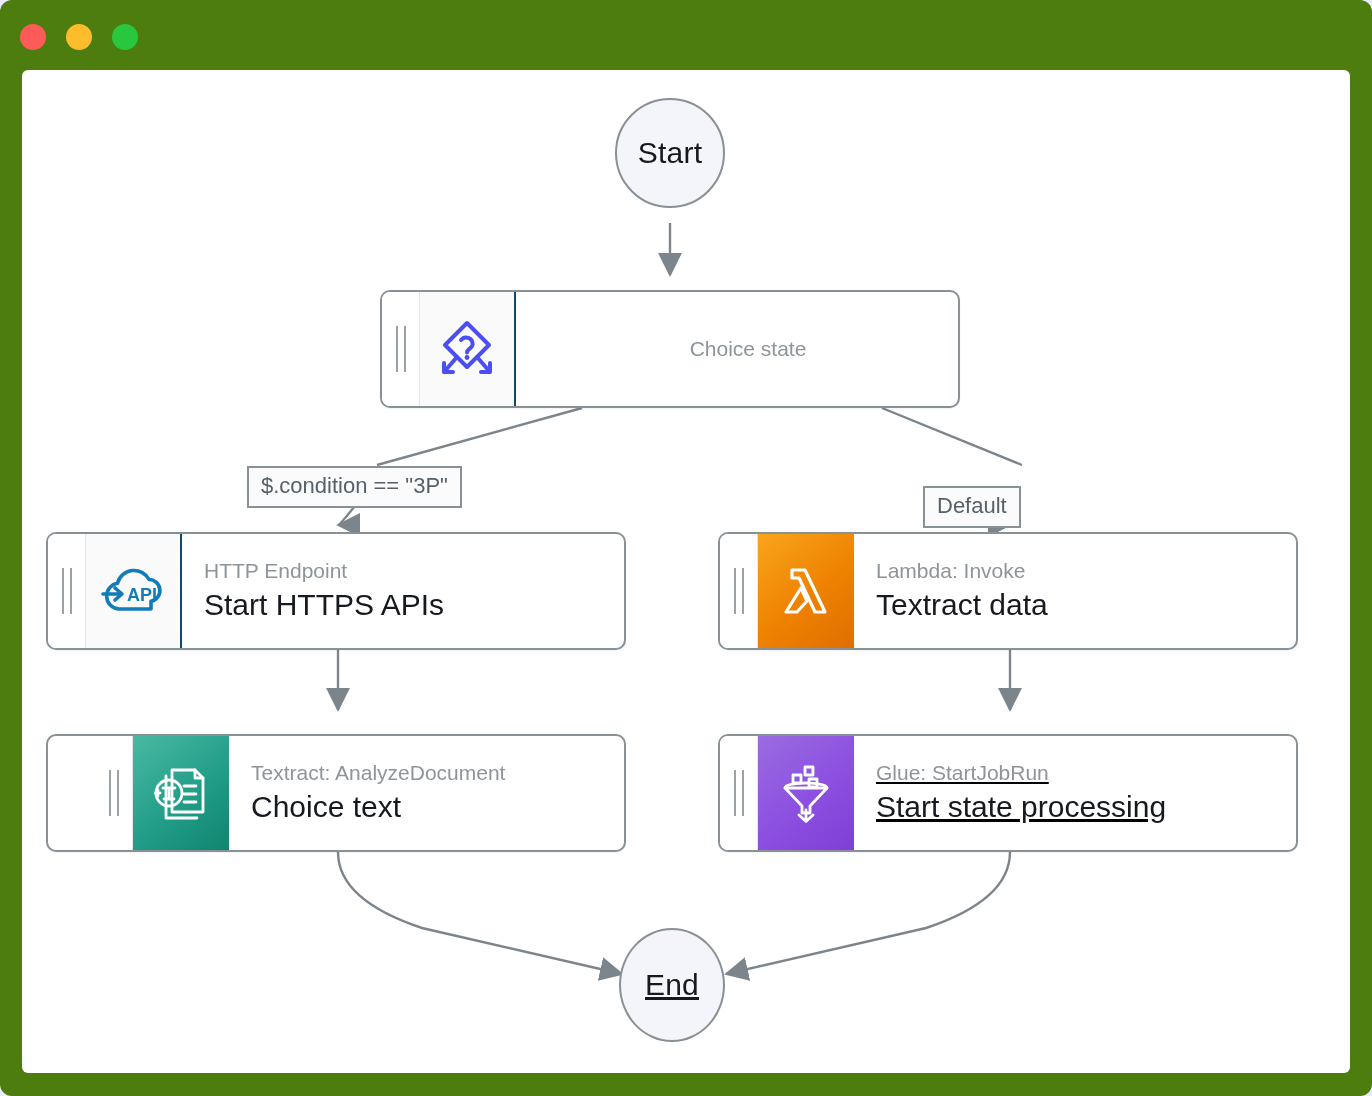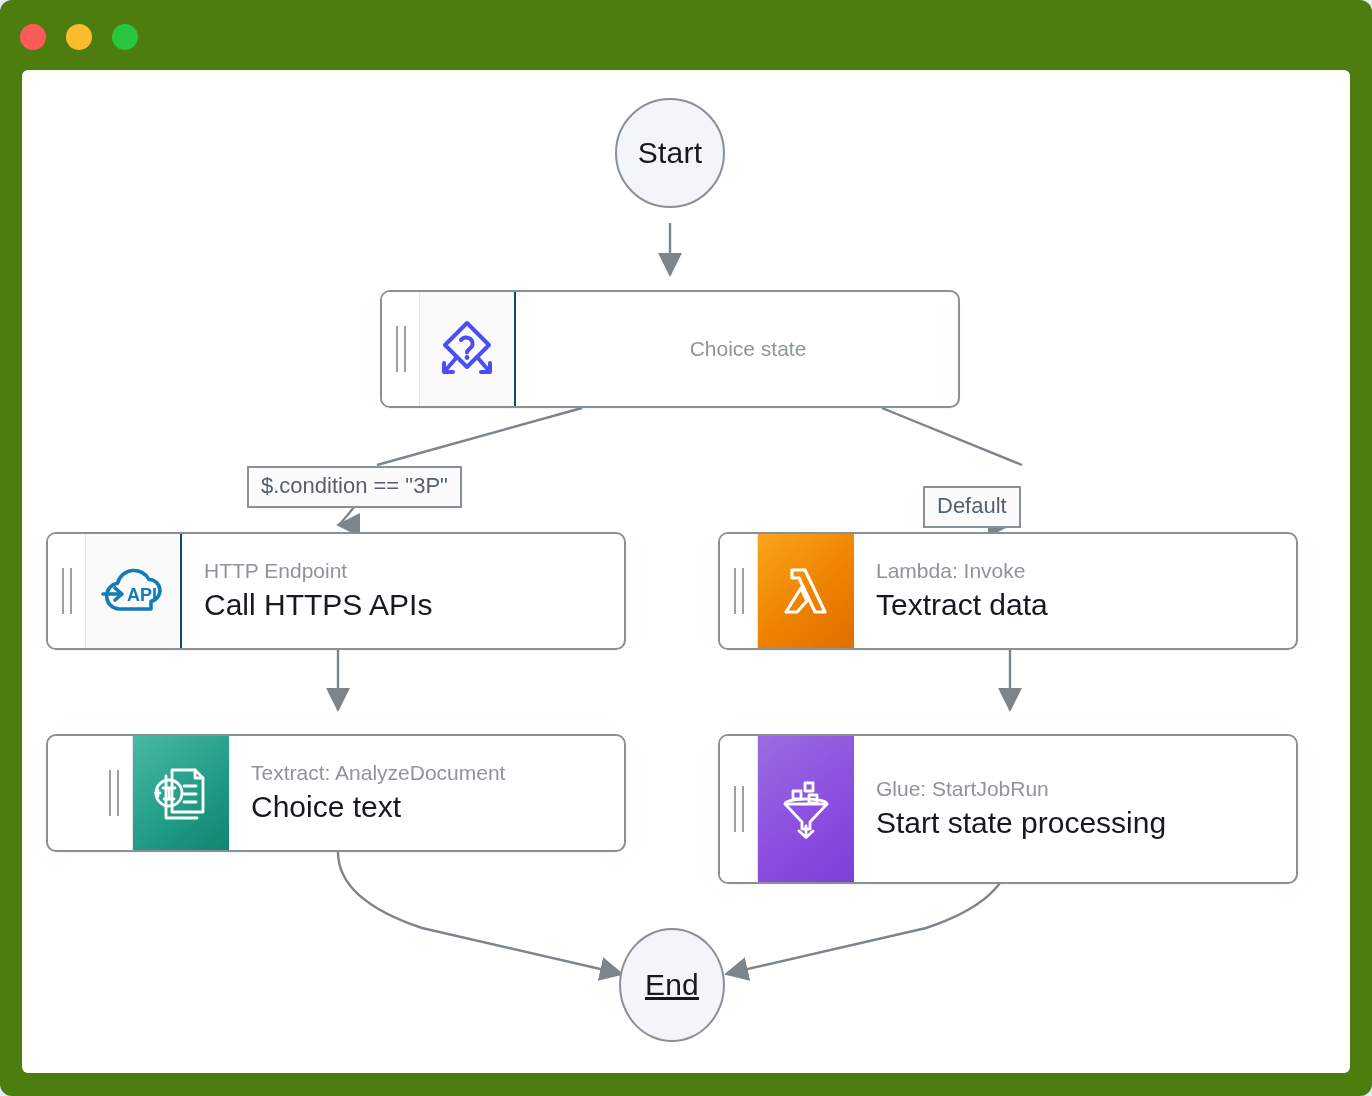--- a/index.html
+++ b/index.html
@@ -167,21 +167,21 @@
           </div>
         <div class="iconbox plain">
           <svg width="68" height="60" viewBox="0 0 68 60" fill="none" stroke="#127cba" stroke-width="3.6" stroke-linecap="round" stroke-linejoin="round">
             <path d="M20 48 a13 13 0 0 1 -1.5 -25.8 A17 17 0 0 1 50 18.5 a11 11 0 0 1 2 21.8 L52 48 Z"></path>
             <path d="M4 33 L22 33 M16 27 L23 33 L16 39"></path>
             <text x="28" y="40" font-family="Liberation Sans, sans-serif" font-size="18" font-weight="bold" fill="#127cba" stroke="none">API</text>
           </svg>
         </div>
         <div class="labels">
           <div class="sub">HTTP Endpoint</div>
-          <div class="ttl">Call HTTPS APIs</div>
+          <div class="ttl">Start HTTPS APIs</div>
         </div>
       </div>
 
       <div class="node" style="left:696px; top:462px; width:580px; height:118px;">
         <div class="grip">
             <i></i>
             <i></i>
           </div>
         <div class="iconbox lambda">
           <svg width="58" height="58" viewBox="0 0 58 58" fill="none" stroke="#ffffff" stroke-width="3.2" stroke-linejoin="round">
@@ -210,21 +210,21 @@
             <path d="M6 31 L10 31 M8 28 L5.5 31 L8 34"></path>
             <path d="M34 24 L46 24 M34 32 L46 32 M34 40 L46 40"></path>
           </svg>
         </div>
         <div class="labels">
           <div class="sub">Textract: AnalyzeDocument</div>
           <div class="ttl">Choice text</div>
         </div>
       </div>
 
-      <div class="node" style="left:696px; top:664px; width:580px; height:150px;">
+      <div class="node" style="left:696px; top:664px; width:580px; height:118px;text-decoration:underline;">
         <div class="grip">
             <i></i>
             <i></i>
           </div>
         <div class="iconbox glue">
           <svg width="58" height="60" viewBox="0 0 58 60" fill="none" stroke="#ffffff" stroke-width="2.8" stroke-linecap="round" stroke-linejoin="round">
             <rect x="16" y="12" width="8" height="8"></rect>
             <rect x="28" y="4" width="8" height="8"></rect>
             <rect x="32" y="16" width="8" height="8"></rect>
             <path d="M8 25 L50 25 L33 43 L33 50 L25 50 L25 43 Z"></path>

